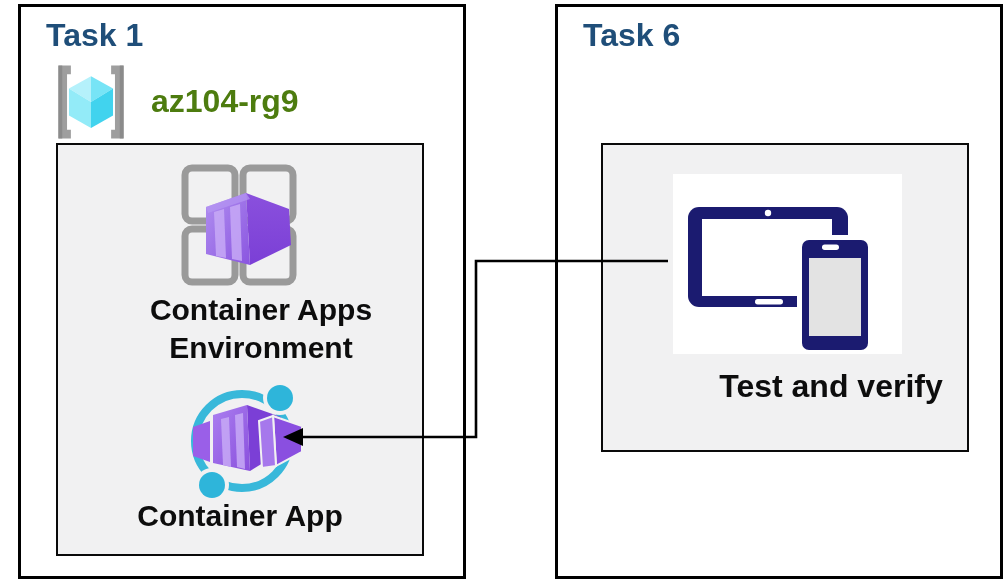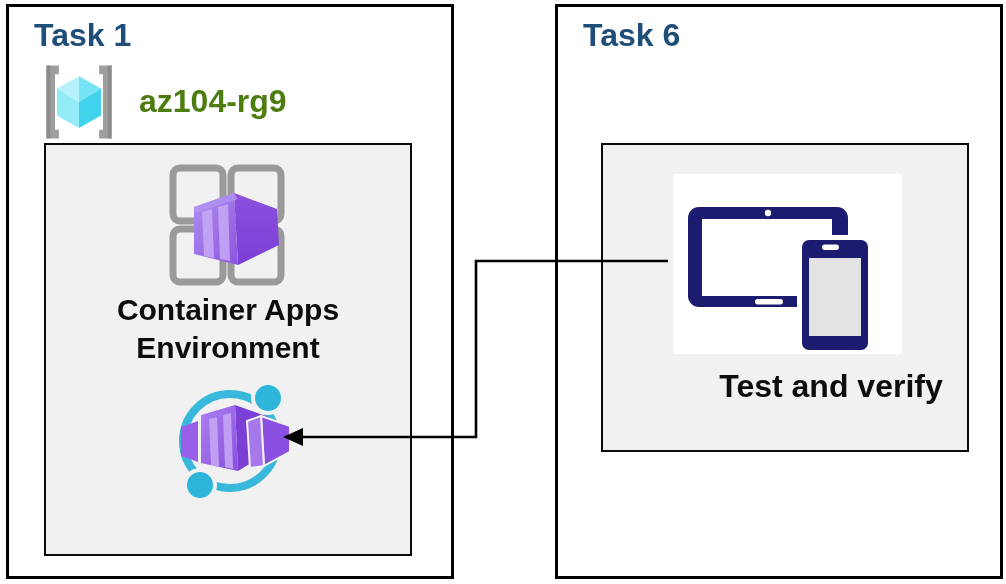--- a/index.html
+++ b/index.html
@@ -4,21 +4,21 @@
 <style>
   html,body{margin:0;padding:0;background:#ffffff;}
   .stage{
     position:relative;width:1006px;height:584px;background:#ffffff;overflow:hidden;
     font-family:"Liberation Sans", sans-serif;
   }
   .task-box{
     position:absolute;top:4px;width:448px;height:575px;
     background:#ffffff;border:3px solid #000000;box-sizing:border-box;
   }
-  #task1-box{left:6px;}
+  #task1-box{left:18px;}
   #task2-box{left:555px;}
   .task-title{
     position:absolute;left:25px;top:10px;margin:0;
     font-size:32px;font-weight:bold;color:#1F4E79;letter-spacing:0px;
   }
   .rg-row{position:absolute;left:24px;top:54px;width:400px;height:84px;}
   .rg-icon{position:absolute;left:0;top:0;}
   .rg-name{
     position:absolute;left:106px;top:22px;
     font-size:32px;font-weight:bold;color:#4d7c0f;
@@ -28,21 +28,21 @@
   }
   #env-app-box{left:35px;top:136px;width:368px;height:413px;}
   #test-box{left:43px;top:136px;width:368px;height:309px;}
   .node-icon{position:absolute;}
   .node-label{
     position:absolute;left:0;width:100%;text-align:center;
     font-size:30px;font-weight:bold;color:#0d0d0d;line-height:38px;
     white-space:pre-line;
   }
   #env-icon{left:118px;top:16px;}
-  #env-label{top:146px;}
+  #env-label{top:146px;margin-left:21px;}
   #app-icon{left:122px;top:234px;}
   #app-label{top:352px;}
   .device-plate{
     position:absolute;left:70px;top:29px;width:229px;height:180px;background:#ffffff;
   }
   #test-label{top:222px;font-size:32px;padding-left:46px;}
   .connector{position:absolute;left:0;top:0;pointer-events:none;}
 </style>
 </head>
 <body>
@@ -118,20 +118,21 @@
 
         <polygon points="67,26 101,38 101,73 70,92" fill="#7b3fd6"></polygon>
         <polygon points="33,36 67,26 70,92 33,84" fill="url(#appFront)"></polygon>
         <polygon points="41,40 49,38 51,88 43,86" fill="#c7a9f6" opacity="0.85"></polygon>
         <polygon points="55,36 63,34 65,90 57,88" fill="#c7a9f6" opacity="0.85"></polygon>
 
         <polygon points="93,37 122,47 122,73 96,87" fill="#8a4fe0" stroke="#f1f1f2" stroke-width="2"></polygon>
         <polygon points="79,42 93,37 96,87 82,89" fill="#a678ec" stroke="#f1f1f2" stroke-width="2"></polygon>
       </svg>
 
+      <div class="node-label" id="app-label">Container App</div>
     </div>
   </section>
 
   <section class="task-box" id="task2-box">
     <h2 class="task-title">Task 6</h2>
 
     <div class="inner-box" id="test-box">
       <div class="device-plate">
         <svg width="229" height="180" viewBox="0 0 229 180">
 

